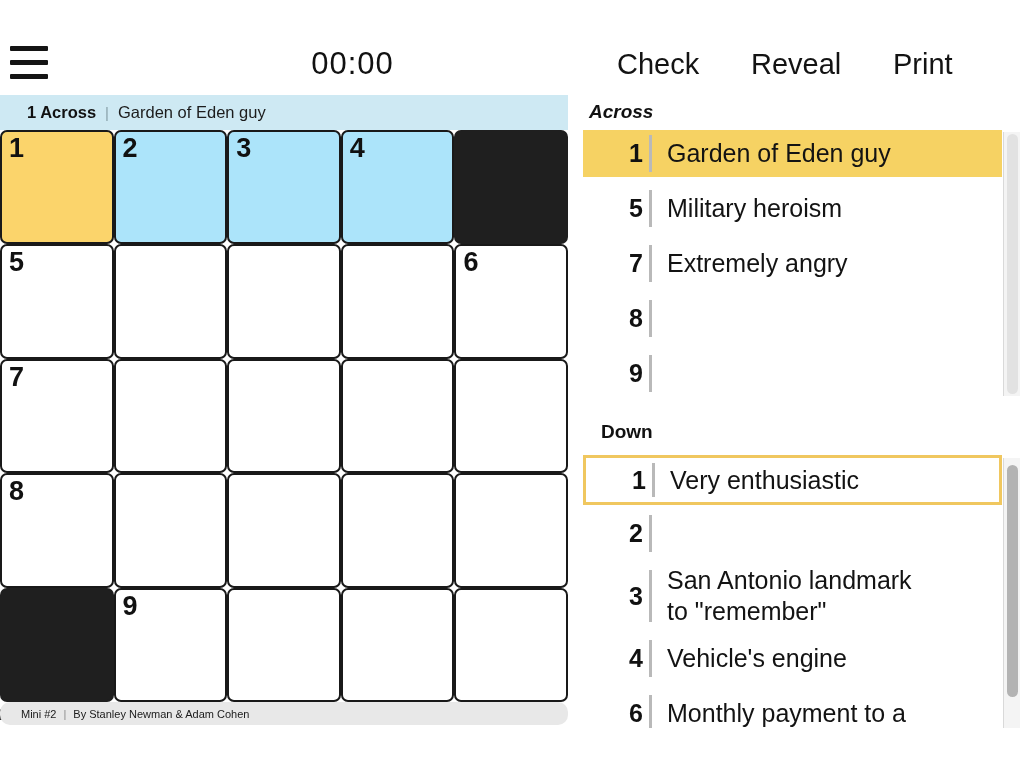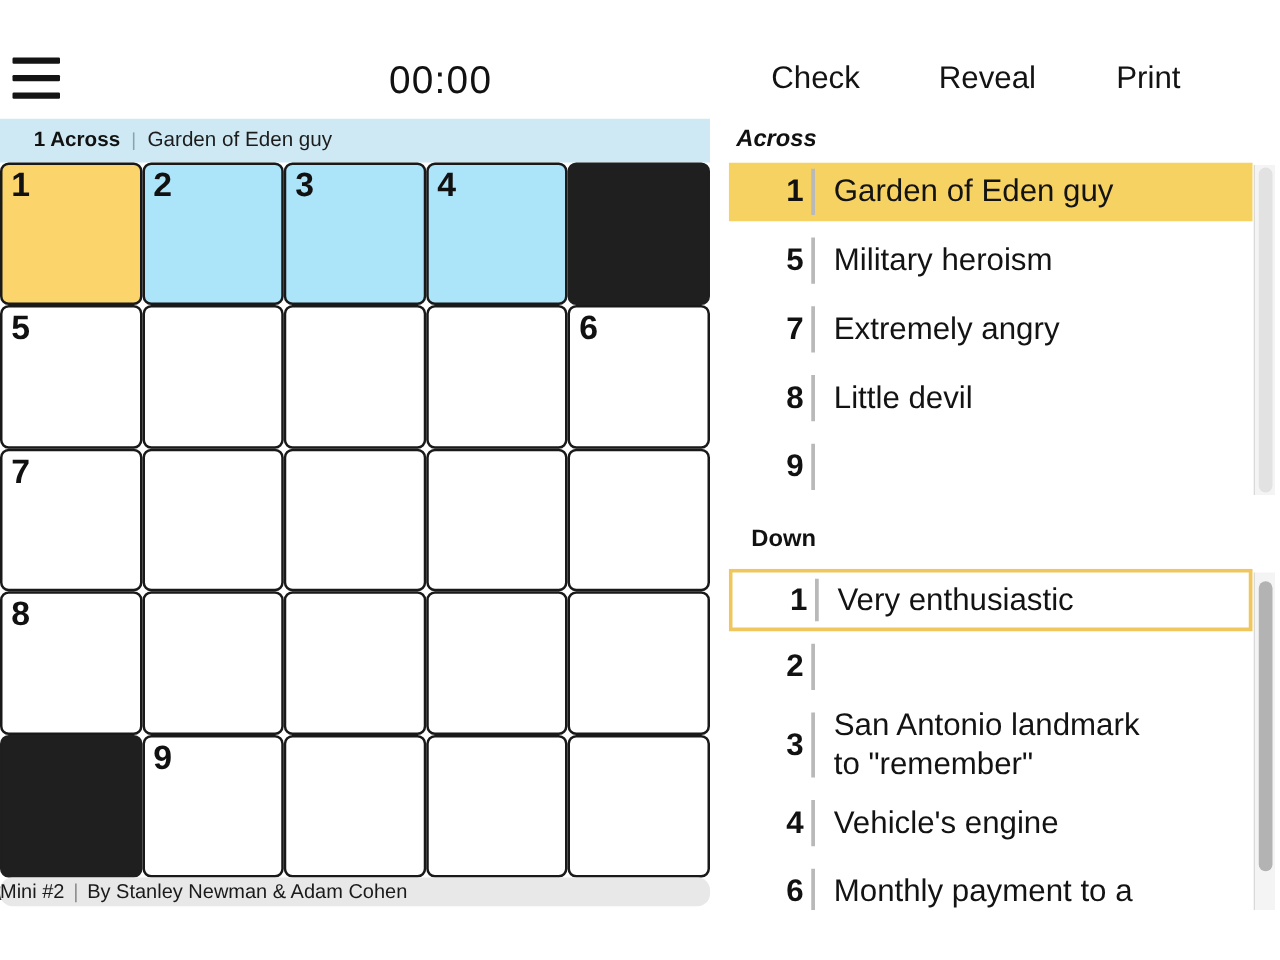--- a/index.html
+++ b/index.html
@@ -9,21 +9,21 @@
     background:#fff; font-family:"Liberation Sans", sans-serif; color:#111;
   }
 
   
   .hamburger { position:absolute; left:10px; top:46px; width:38px; height:33px;
     display:flex; flex-direction:column; justify-content:space-between; cursor:pointer; background:none; border:none; }
   .hamburger span { display:block; width:38px; height:5px; background:#141414; border-radius:1px; }
   .timer { position:absolute; left:270px; top:46px; width:165px; text-align:center;
     font-size:31px; letter-spacing:1px; color:#111; }
   .topbtn { position:absolute; top:48px; background:none; border:none; cursor:pointer;
-    font-family:"Liberation Sans", sans-serif; font-size:25px; color:#131313; }
+    font-family:"Liberation Sans", sans-serif; font-size:29px; color:#131313; }
   .btn-check  { left:617px; }
   .btn-reveal { left:751px; }
   .btn-print  { left:893px; }
 
   
   .clue-bar { position:absolute; left:0; top:95px; width:568px; height:35px;
     background:var(--bar-bg); display:flex; align-items:center; padding-left:27px; }
   .clue-bar .num { font-weight:bold; font-size:16.5px; }
   .clue-bar .sep { color:#8aa2ab; margin:0 9px; font-size:15px; }
   .clue-bar .txt { font-size:16.5px; color:#1c1c1c; }
@@ -32,21 +32,21 @@
   .grid { position:absolute; left:0; top:130px; width:568px; height:572px;
     display:grid; grid-template-columns:repeat(5,1fr); grid-template-rows:repeat(5,1fr); }
   .cell { position:relative; background:#fff; border:2px solid #191919; border-radius:7px; }
   .cell.word     { background:var(--word-cell); }
   .cell.selected { background:var(--sel-cell); }
   .cell.black    { background:var(--black-cell); border-color:var(--black-cell); }
   .cell .cnum { position:absolute; top:0px; left:7px; font-size:27px; font-weight:bold; color:#111; line-height:1.2; }
 
   
   .footer { position:absolute; left:0; top:702px; width:568px; height:23px;
-    background:#e8e8e8; display:flex; align-items:center; font-size:16px; color:#1a1a1a;border-radius:10px; }
+    background:#e8e8e8; display:flex; align-items:center; padding-left:21px; font-size:11px; color:#1a1a1a;border-radius:10px; }
   .footer .sep { color:#8d8d8d; margin:0 7px; }
   .corner-mark { position:absolute; left:0; top:709px; width:0; height:0;
     border-bottom:11px solid #2e2e2e; border-right:11px solid transparent; }
 
   
   .section-h { position:absolute; left:589px; font-size:19px; font-weight:bold; color:#111; }
   .h-across { top:101px;font-style:italic; }
   .h-down   { top:421px;margin-left:12px; }
 
   .clue-list { position:absolute; left:583px; width:437px; overflow:hidden; }
@@ -214,21 +214,20 @@
 
   <div class="clue-row">
     <span class="cl-num">7</span>
     <span class="cl-div"></span>
     <span class="cl-txt">Extremely angry</span>
   </div>
 
   <div class="clue-row">
     <span class="cl-num">8</span>
     <span class="cl-div"></span>
-    <span class="cl-txt">Little devil</span>
   </div>
 
   <div class="clue-row">
     <span class="cl-num">9</span>
     <span class="cl-div"></span>
   </div>
 <div class="sbar sbar-across">
       <div class="sthumb"></div>
     </div>
   </div>

